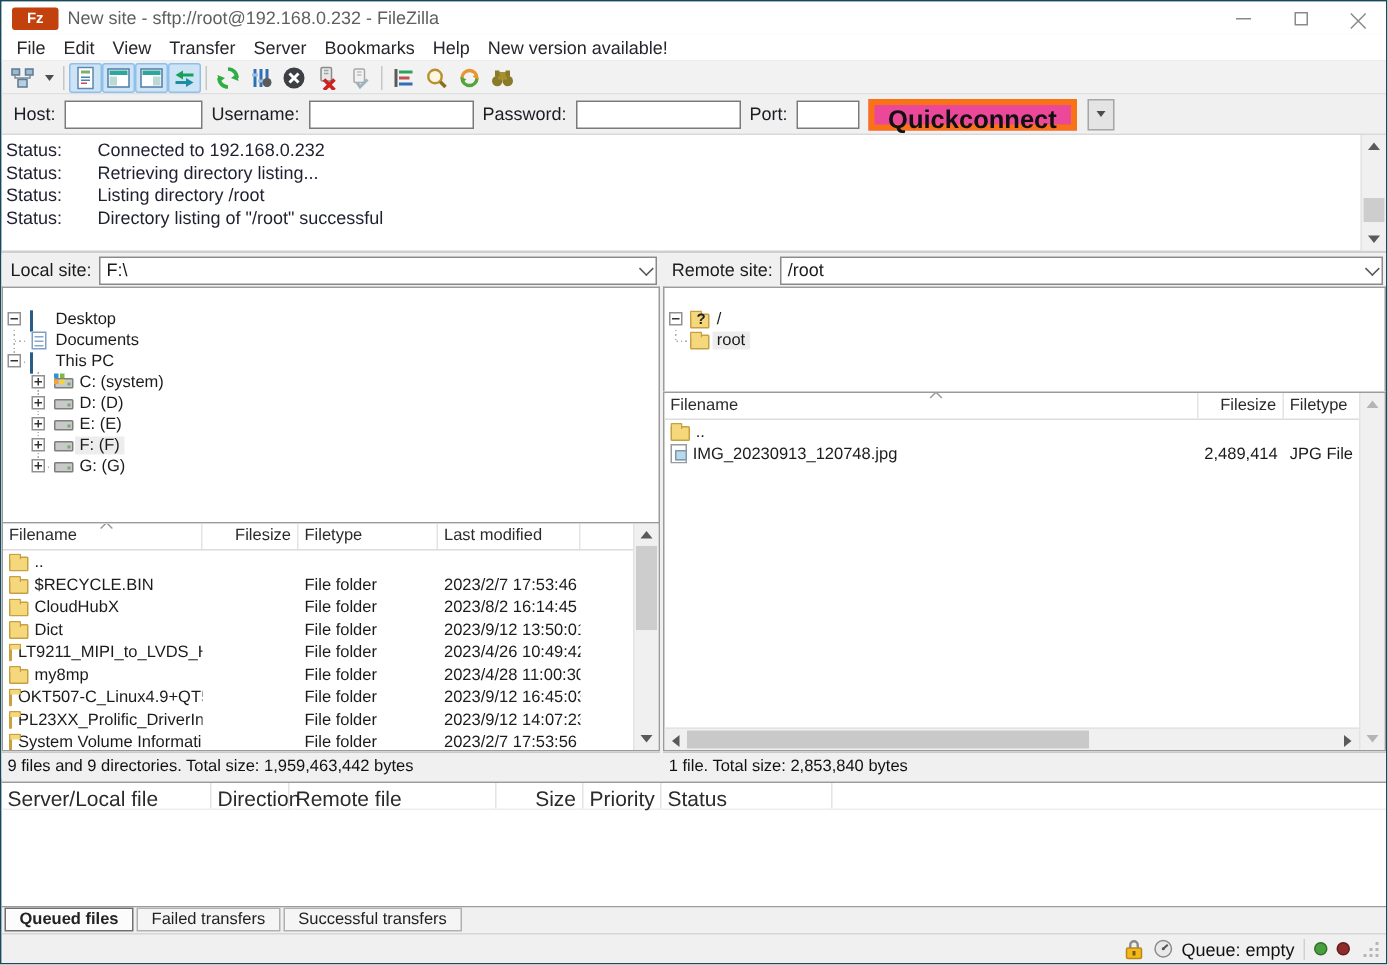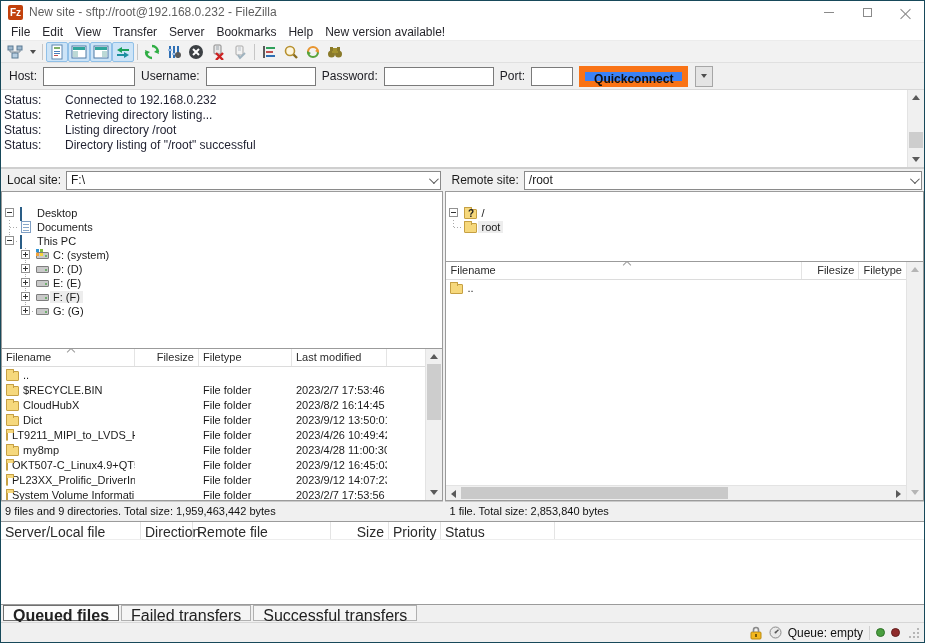--- a/index.html
+++ b/index.html
@@ -2,21 +2,21 @@
 <html><head>
 <meta charset="utf-8">
 <style>
   * { margin:0; padding:0; box-sizing:border-box; }
   html,body { width:925px; height:643px; }
   body { font-family:"Liberation Sans", sans-serif; font-size:12px; color:#1b1b1b; background:#fff; }
   .window { width:925px; height:643px; border:1px solid #17495a; display:flex; flex-direction:column; background:#f0f0f0; overflow:hidden; }
 
   
   .titlebar { height:22px; background:#fff; display:flex; align-items:center; flex:0 0 auto; }
-  .fz-logo { width:15px; height:15px; margin:0 6px 0 7px; background:#c2410c; color:#fff; font-size:10px; font-weight:bold; display:flex; align-items:center; justify-content:center; border-radius:2px; }
+  .fz-logo { width:31px; height:15px; margin:0 6px 0 7px; background:#c2410c; color:#fff; font-size:10px; font-weight:bold; display:flex; align-items:center; justify-content:center; border-radius:2px; }
   .titletext { color:#5f5f5f; font-size:12px; flex:1 1 auto; white-space:nowrap; overflow:hidden; }
   .winbtns { display:flex; height:100%; }
   .winbtn { width:38px; height:100%; display:flex; align-items:center; justify-content:center; }
   .glyph-min { width:10px; height:1px; background:#8a8a8a; }
   .glyph-max { width:9px; height:9px; border:1px solid #8a8a8a; }
   .glyph-close { position:relative; width:11px; height:11px; }
   .glyph-close::before,.glyph-close::after { content:""; position:absolute; left:5px; top:0; width:1px; height:14px; background:#8a8a8a; }
   .glyph-close::before { transform:rotate(45deg); }
   .glyph-close::after { transform:rotate(-45deg); }
 
@@ -30,21 +30,21 @@
   .tbtn.pressed { background:#cde4f7; border-color:#90c0e8; }
   .tbtn.drop { width:13px; }
   .tsep { width:1px; height:16px; background:#c6c6c6; margin:0 3px; }
   .dropcaret { width:0; height:0; border-left:3px solid transparent; border-right:3px solid transparent; border-top:4px solid #4d4d4d; }
 
   
   .qcbar { height:27px; background:#f0f0f0; display:flex; align-items:center; padding-left:8px; gap:6px; border-bottom:1px solid #d9d9d9; flex:0 0 auto; }
   .qcbar label { color:#1c1c22; }
   .qcinput { height:19px; border:1px solid #7a7a7a; background:#fff; font-family:"Liberation Sans",sans-serif; font-size:12px; padding:0 3px; }
   .w-host { width:92px; } .w-user { width:110px; } .w-pass { width:110px; } .w-port { width:42px; }
-  .qcbtn { height:21px; border:6px solid #f97316; background:#3b82f6; font-family:"Liberation Sans",sans-serif; font-size:12px; font-weight:bold; padding:0 9px; color:#111; }
+  .qcbtn { height:21px; border:4px solid #f97316; background:#ec4899; font-family:"Liberation Sans",sans-serif; font-size:17px; font-weight:bold; padding:0 9px; color:#111; }
   .qcdrop { height:21px; width:18px; border:1px solid #a6a6a6; background:#e4e4e4; display:flex; align-items:center; justify-content:center; margin-left:1px; }
 
   
   .logpane { height:79px; background:#fff; display:flex; flex:0 0 auto; border-bottom:2px solid #cfcfcf; }
   .logbody { flex:1 1 auto; padding-top:3px; overflow:hidden; }
   .logrow { display:flex; line-height:15px; color:#1f2030; }
   .logprefix { width:64px; padding-left:3px; flex:0 0 auto; }
 
   
   .sbv { width:17px; background:#f0f0f0; flex:0 0 auto; display:flex; flex-direction:column; border-left:1px solid #e3e3e3; }
@@ -125,21 +125,21 @@
   .rc0{width:356px;flex:0 0 auto;} .rc1{width:57px;flex:0 0 auto;} .rc2{flex:1 1 auto;border-right:none;}
 
   
   .hsplit { height:2px; background:#f0f0f0; flex:0 0 auto; }
   .queuepanel { height:84px; background:#fff; border:1px solid #9b9b9b; border-left:none; border-right:none; display:flex; flex-direction:column; flex:0 0 auto; }
   .qhead { height:18px; display:flex; border-bottom:1px solid #ededed; flex:0 0 auto; }
   .qcol { padding:2px 4px 0 4px; border-right:1px solid #e4e4e4; font-size:14px; color:#2b2b2b; white-space:nowrap; }
   .qc0{width:140px;flex:0 0 auto;} .qc1{width:52px;flex:0 0 auto;} .qc2{width:138px;flex:0 0 auto;} .qc3{width:58px;flex:0 0 auto;text-align:right;} .qc4{width:52px;flex:0 0 auto;} .qc5{width:114px;flex:0 0 auto;} .qc6{flex:1 1 auto;border-right:none;}
   .qbody { flex:1 1 auto; }
   .qtabs { height:17px; background:#f0f0f0; display:flex; align-items:flex-start; padding-left:2px; gap:2px; flex:0 0 auto; }
-  .qtab { height:16px; padding:1px 9px 0 9px; font-size:16px; border:1px solid #b0b0b0; border-top-width:1px; background:#f5f5f5; color:#222; white-space:nowrap; }
+  .qtab { height:16px; padding:1px 9px 0 9px; font-size:11px; border:1px solid #b0b0b0; border-top-width:1px; background:#f5f5f5; color:#222; white-space:nowrap; }
   .qtab.active { background:#fcfcfc; font-weight:bold; border-color:#6f6f6f; }
 
   
   .statusbar { height:14px; background:#f0f0f0; border-top:1px solid #d6d6d6; display:flex; align-items:center; justify-content:flex-end; gap:6px; padding-right:4px; flex:1 0 auto; }
   .vr { width:1px; height:14px; background:#d0d0d0; }
   .dot { width:9px; height:9px; border-radius:50%; }
   .dot.green { background:#4a9e3f; border:1px solid #2f7328; }
   .dot.red { background:#8f2b2b; border:1px solid #641d1d; }
   .grip { width:12px; height:12px; position:relative; margin-left:2px; }
   .grip::before { content:""; position:absolute; right:1px; bottom:1px; width:2px; height:2px; background:#b6b6b6; box-shadow:-4px 0 0 #b6b6b6,-8px 0 0 #b6b6b6,0 -4px 0 #b6b6b6,-4px -4px 0 #b6b6b6,0 -8px 0 #b6b6b6; }
@@ -600,20 +600,28 @@
               <div class="flcol rc2">Filetype</div>
             </div>
             <div class="flrows">
               <div class="flrow">
                 <div class="flcell rc0">
                     <span class="ico-folder"></span>
                     <span>..</span>
                   </div>
                 <div class="flcell rc1 num"></div>
                 <div class="flcell rc2"></div>
+              </div>
+              <div class="flrow">
+                <div class="flcell rc0">
+                    <span class="ico-img"></span>
+                    <span>IMG_20230913_120748.jpg</span>
+                  </div>
+                <div class="flcell rc1 num">2,489,414</div>
+                <div class="flcell rc2">JPG File</div>
               </div>
             </div>
             <div class="sbh">
               <div class="sbbtn">
                   <span class="arl"></span>
                 </div>
               <div class="sbtrack" style="position:relative;flex:1;">
                   <div class="sbthumb-h" style="left:0;width:62%;"></div>
                 </div>
               <div class="sbbtn">

